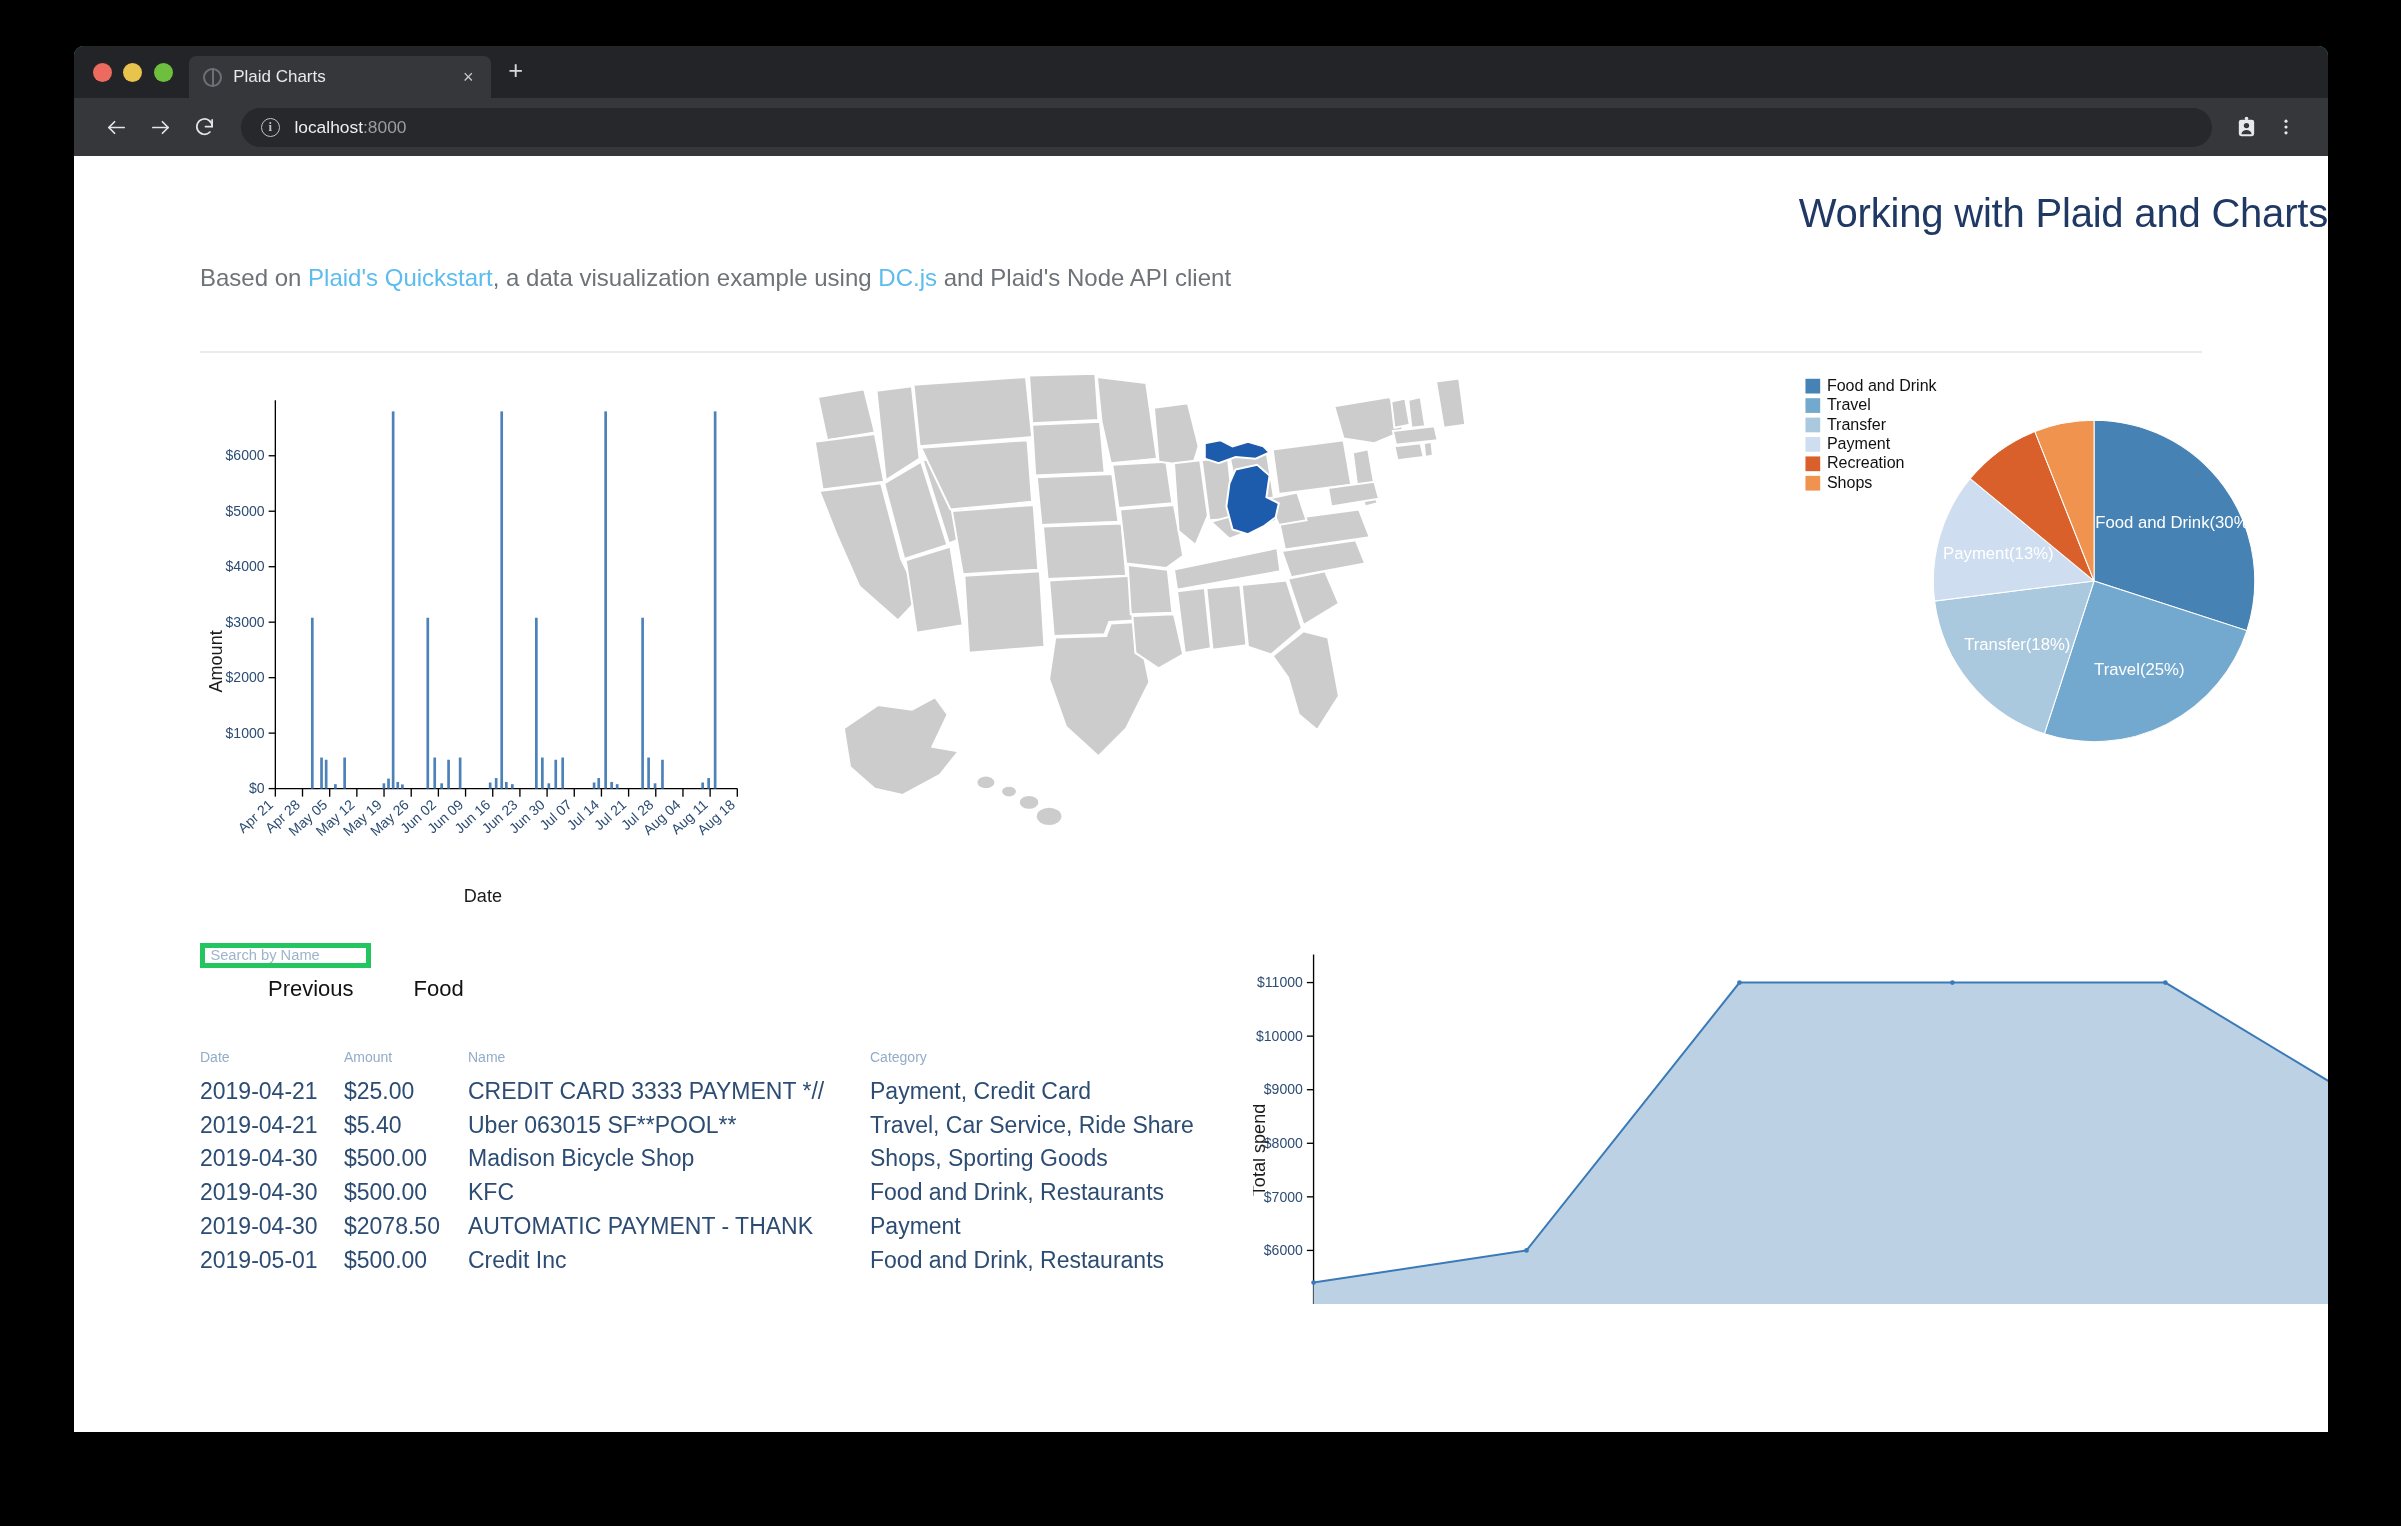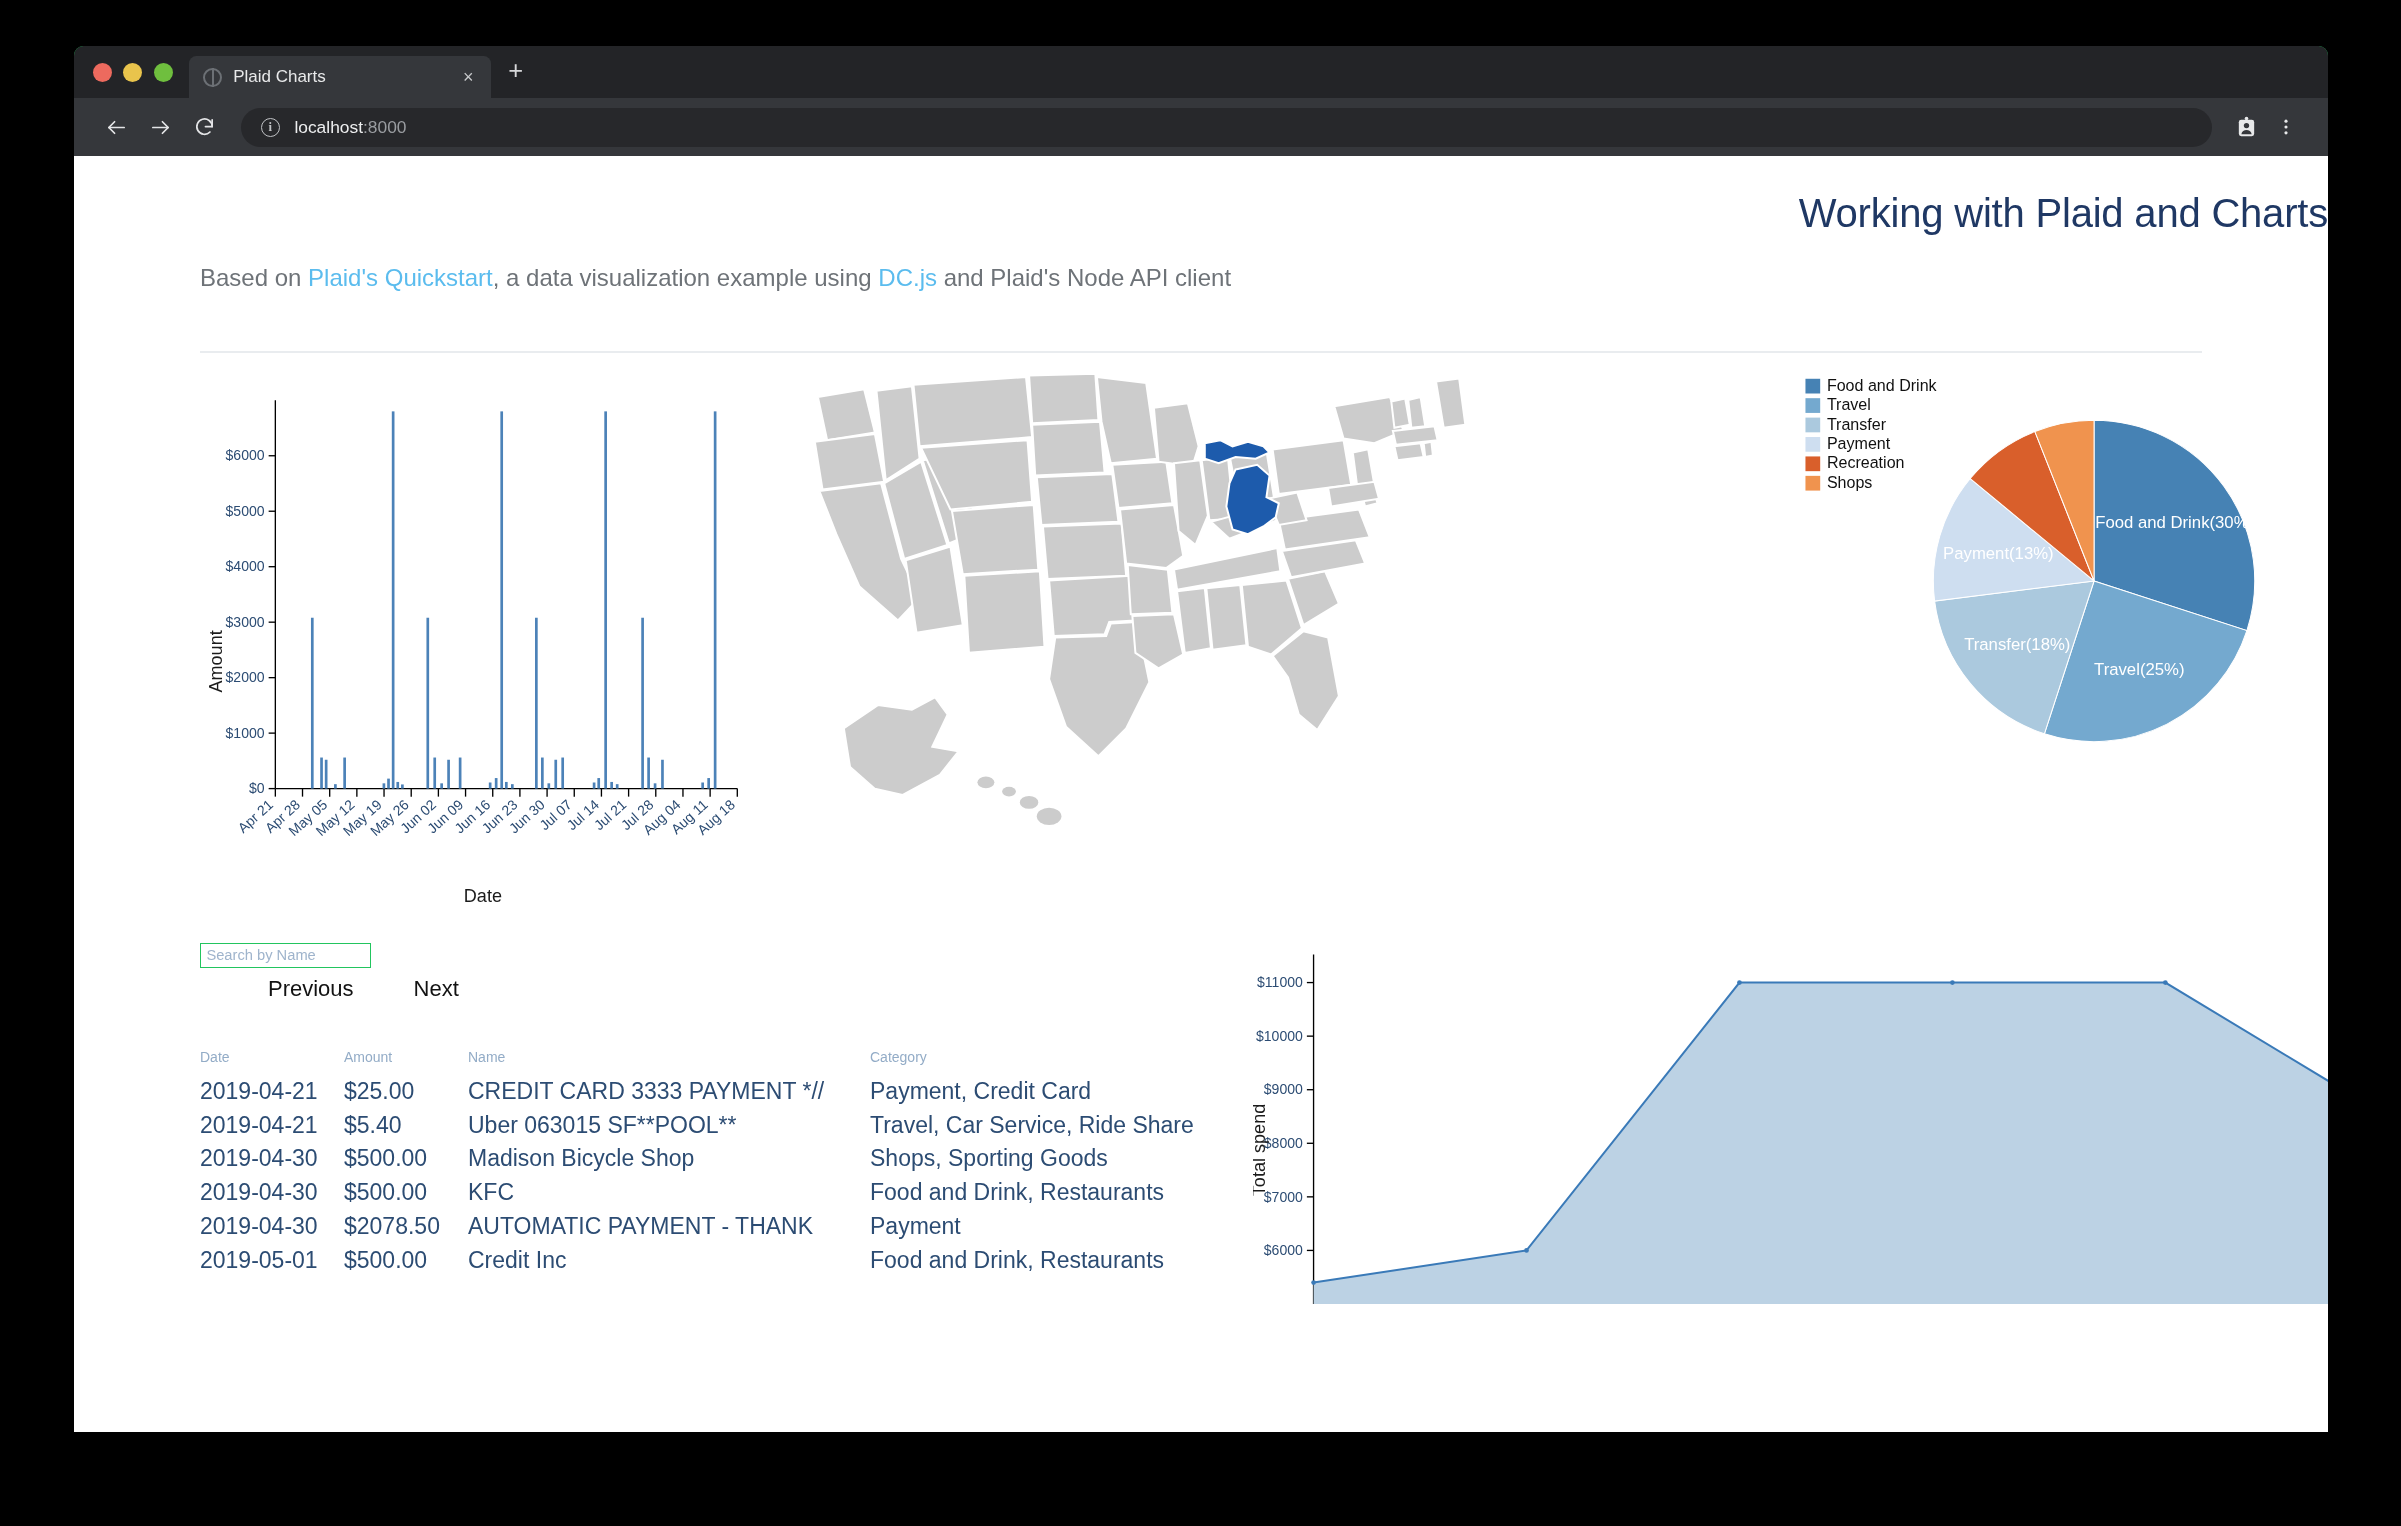--- a/index.html
+++ b/index.html
@@ -135,21 +135,21 @@
   .tick-label { font-size: 21px; fill: #2C4C73; font-family: "Liberation Sans", sans-serif; }
   .pie-slice-label { font-size: 25px; fill: #ffffff; font-family: "Liberation Sans", sans-serif; }
   .legend-label { font-size: 24px; fill: #111; font-family: "Liberation Sans", sans-serif; }
 
   
   #lower-row { position: relative; height: 375px; }
 
   #search-input {
     position: absolute; left: 126px; top: 6.7px;
     width: 171px; height: 25.5px;
-    border: 1px solid #22c55e;
+    border: 5px solid #22c55e;
     font-size: 14.7px; color: #2C4C73;
     padding: 0 5.4px; background: #fff;
     font-family: "Liberation Sans", sans-serif;
   }
   #search-input::placeholder { color: #9FB4CC; }
 
   #pager { position: absolute; left: 194px; top: 40px; display: flex; gap: 60px; }
   #pager .pager-btn { font-size: 22px; color: #121212; cursor: pointer; }
 
   #txn-table {
@@ -431,21 +431,21 @@
             </g>
         </svg>
       </div>
 
       <div id="lower-row">
 
         <input id="search-input" type="text" placeholder="Search by Name" style="">
 
         <div id="pager">
           <span class="pager-btn">Previous</span>
-          <span class="pager-btn">Next</span>
+          <span class="pager-btn">Food</span>
         </div>
 
         <table id="txn-table">
           <thead>
               <tr id="txn-head">
                 <th class="col-date">Date</th>
                 <th class="col-amount">Amount</th>
                 <th class="col-name">Name</th>
                 <th class="col-category">Category</th>
               </tr>

